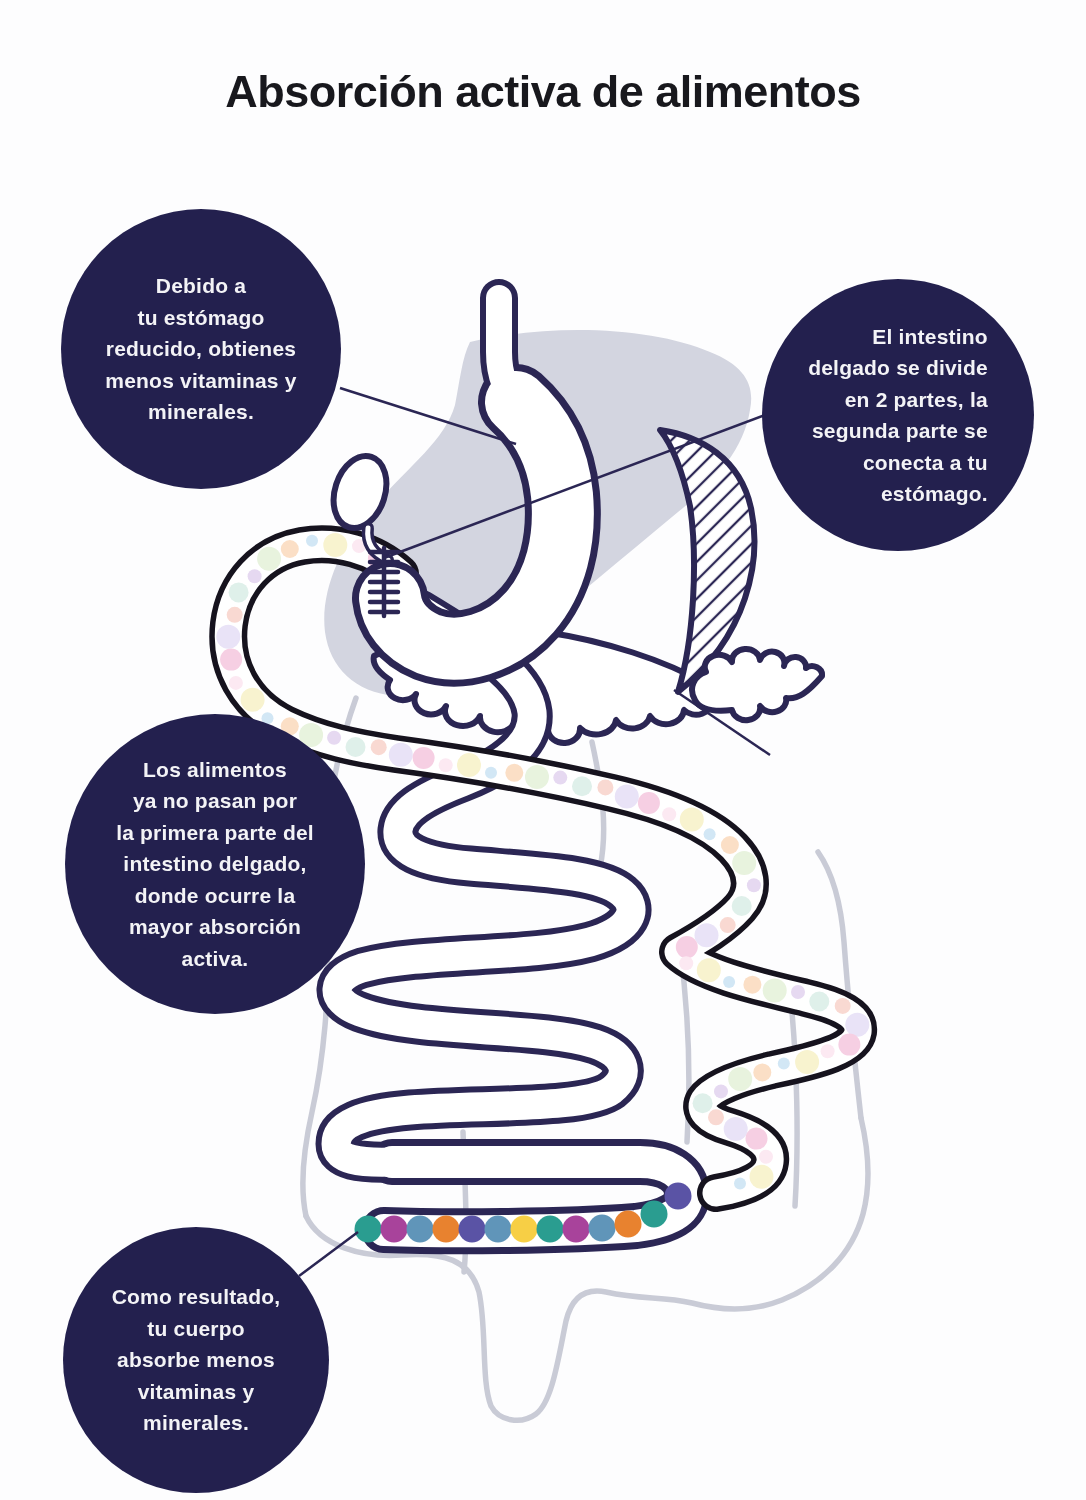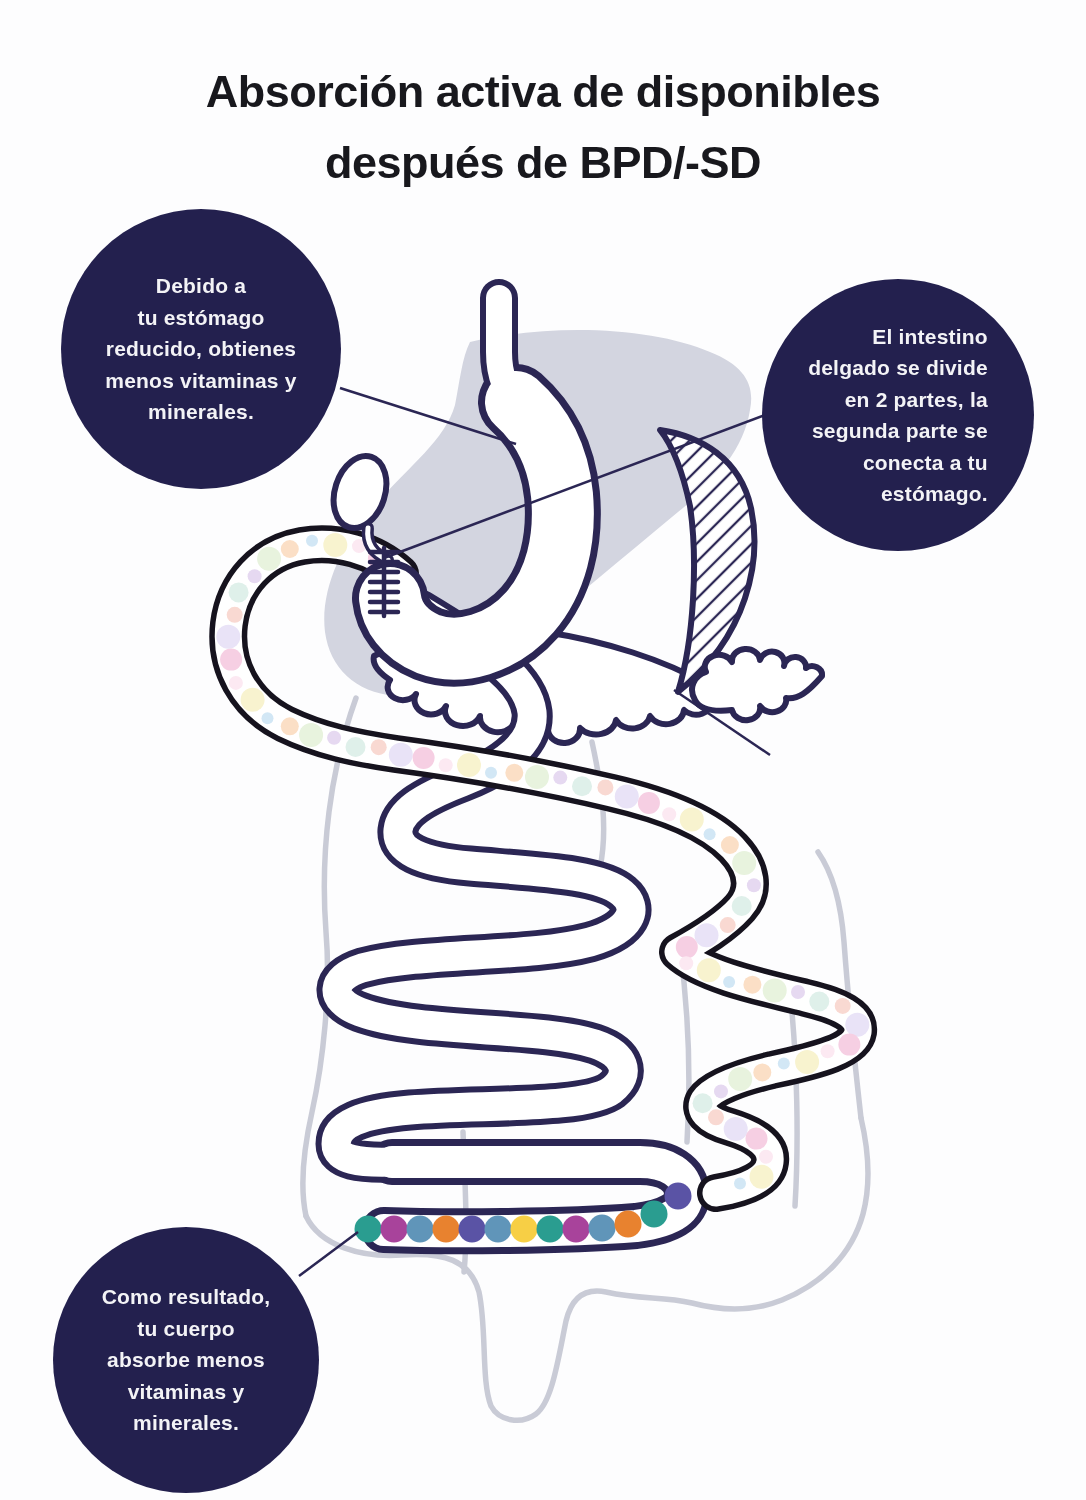--- a/index.html
+++ b/index.html
@@ -24,21 +24,21 @@
     text-align:center;
   }
   .bubble p{
     margin:0;white-space:pre-line;
     font-size:21px;line-height:1.5;font-weight:700;letter-spacing:0.2px;
   }
   .b1{left:61px;top:209px;width:280px;height:280px;}
   .b2{left:762px;top:279px;width:272px;height:272px;text-align:right;}
   .b3{left:65px;top:714px;width:300px;height:300px;}
   .b4{left:741px;top:684px;width:328px;height:328px;}
-  .b5{left:53px;top:1227px;width:266px;height:266px;}
+  .b5{left:63px;top:1227px;width:266px;height:266px;}
   .liver{fill:var(--liver);}
   .colon{fill:none;stroke:var(--colon);stroke-width:5.5;stroke-linecap:round;stroke-linejoin:round;}
   .nav-out{fill:none;stroke:var(--outline);stroke-linecap:round;stroke-linejoin:round;}
   .white-in{fill:none;stroke:#ffffff;stroke-linecap:round;stroke-linejoin:round;}
   .band-out{fill:none;stroke:var(--band);stroke-linecap:round;stroke-linejoin:round;}
   .organ{fill:#ffffff;stroke:var(--outline);stroke-width:6;stroke-linejoin:round;}
   .callout{stroke:var(--outline);stroke-width:2.5;fill:none;}
   .staple{stroke:var(--outline);stroke-width:4.5;stroke-linecap:round;fill:none;}
 </style>
 </head>
@@ -235,39 +235,47 @@
 
     <g>
       <path class="callout" d="M340,388 L516,444"></path>
       <path class="callout" d="M765,415 L384,558"></path>
       <path class="callout" d="M770,755 L674,690"></path>
       <path class="callout" d="M299,1276 L358,1232"></path>
     </g>
   </svg>
 
   <div class="title">
-    <div>Absorción activa de disponibles</div>
-    <div>después de BPD/-SD</div>
+    <div>Absorción activa de alimentos</div>
   </div>
 
   <div class="bubble b1">
     <p>Debido a
 tu estómago
 reducido, obtienes
 menos vitaminas y
 minerales.</p>
   </div>
   <div class="bubble b2">
     <p>El intestino
 delgado se divide
 en 2 partes, la
 segunda parte se
 conecta a tu
 estómago.</p>
   </div>
+  <div class="bubble b3">
+    <p>Los alimentos
+ya no pasan por
+la primera parte del
+intestino delgado,
+donde ocurre la
+mayor absorción
+activa.</p>
+  </div>
   <div class="bubble b5">
     <p>Como resultado,
 tu cuerpo
 absorbe menos
 vitaminas y
 minerales.</p>
   </div>
 
 </div>
 

